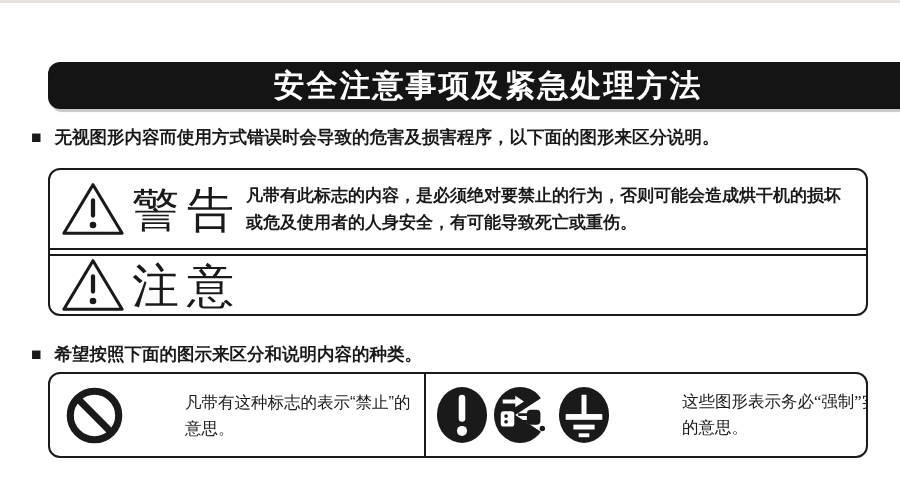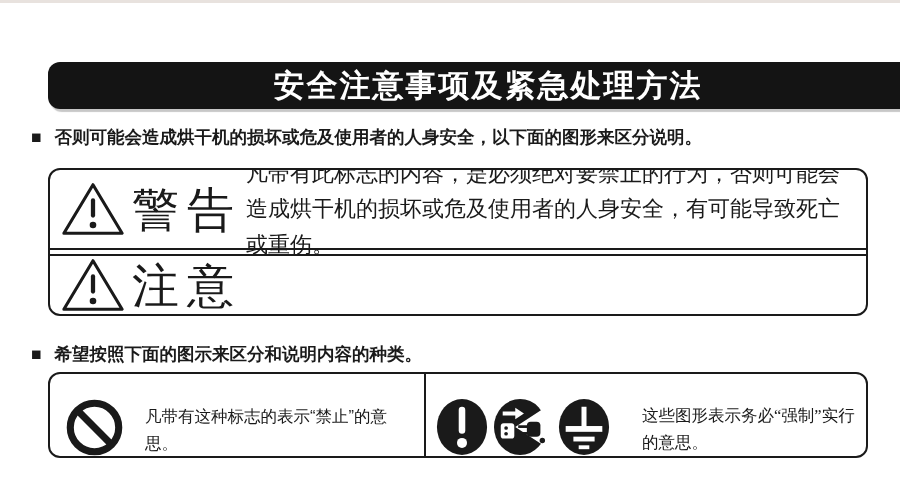--- a/index.html
+++ b/index.html
@@ -46,50 +46,50 @@
   .sev-divider { height: 8px; border-top: 2px solid #1a1a1a; border-bottom: 2px solid #1a1a1a; }
   .sev-icon-cell {
     width: 196px; flex: 0 0 196px; display: flex; align-items: center;
     padding-left: 10px;
   }
   .sev-label {
     font-size: 47px; letter-spacing: 8px; line-height: 1; margin-left: 6px;
     white-space: nowrap;
   }
   .sev-text-cell {
-    flex: 1; font-size: 22px; line-height: 1.6; padding-right: 14px;
+    flex: 1; font-size: 17px; line-height: 1.6; padding-right: 14px; font-weight: bold;
   }
   
   .sym-table {
     position: absolute; left: 48px; top: 372px; width: 820px; height: 86px;
     border: 2px solid #1a1a1a; border-radius: 12px; overflow: hidden;
     display: flex; background: #fff;
   }
-  .sym-cell { display: flex; align-items: flex-end; }
+  .sym-cell { display: flex; align-items: center; gap: 40px; }
   .sym-cell.prohibit { width: 376px; flex: 0 0 376px; border-right: 2px solid #1a1a1a; padding-left: 16px; }
   .sym-cell.mandatory { flex: 1; padding-left: 9px; }
   .sym-text { font-size: 16.5px; line-height: 1.6; }
   .sym-cell.prohibit .sym-text { width: 248px; margin-left: 22px; }
   .sym-cell.mandatory .sym-text { width: 218px; margin-left: 28px; font-family: Liberation Serif, serif; }
   .icon-row { display: flex; align-items: center; }
   .icon-row .circ-icon { margin-right: 3px; }
   svg { display: block; }
 </style>
 </head>
 <body>
 
 <div class="scan-edge"></div>
 
 <div class="banner">
   <div class="banner-title">安全注意事项及紧急处理方法</div>
 </div>
 
 <div class="section-heading" id="heading-1">
   <span class="marker">■</span>
-  <span>否则可能会造成烘干机的损坏或危及使用者的人身安全，以下面的图形来区分说明。</span>
+  <span>无视图形内容而使用方式错误时会导致的危害及损害程序，以下面的图形来区分说明。</span>
 </div>
 
 <div class="sev-table">
   <div class="sev-row row1">
     <div class="sev-icon-cell">
       <span>
         <svg width="66" height="60" viewBox="0 0 68 60">
           <path d="M34 5 L64 55 L4 55 Z" fill="none" stroke="#1a1a1a" stroke-width="3.2" stroke-linejoin="round"></path>
           <rect x="31.8" y="19" width="4.4" height="20" rx="2.2" fill="#1a1a1a"></rect>
           <circle cx="34" cy="46.5" r="3.4" fill="#1a1a1a"></circle>

